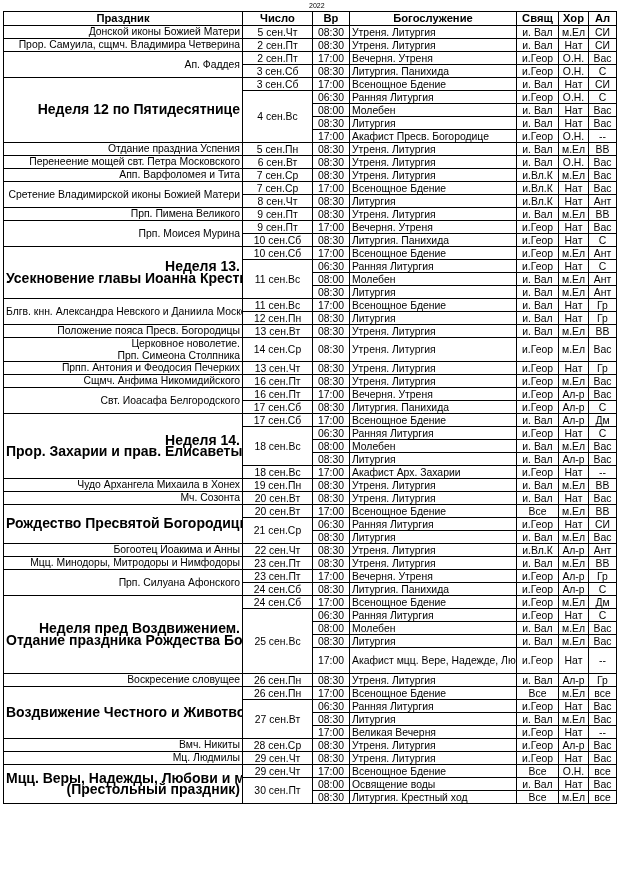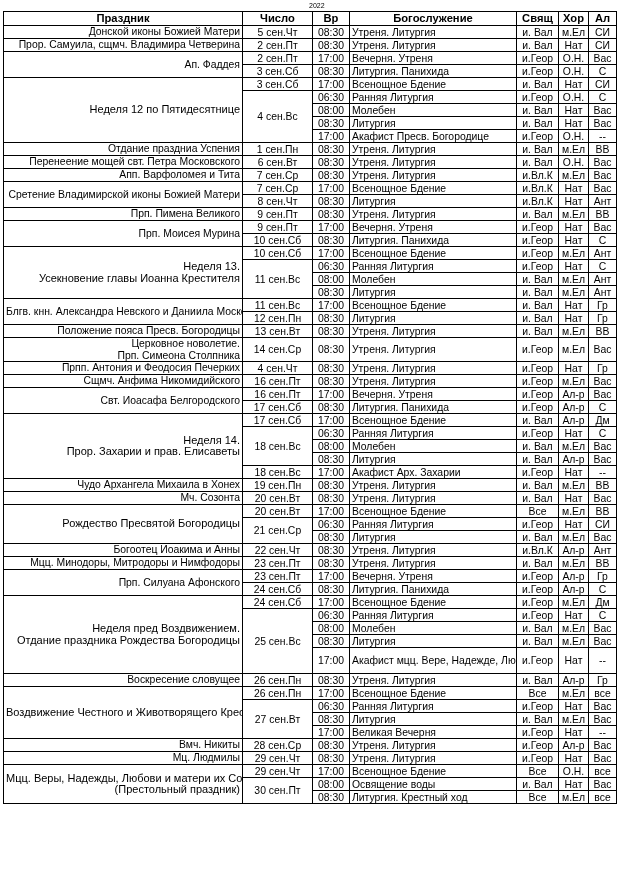--- a/index.html
+++ b/index.html
@@ -12,21 +12,21 @@
                 white-space: nowrap; overflow: hidden; }
   table.sched th { font-weight: bold; font-size: 11.2px; height: 13px; }
   col.c-feast { width: 239px; }
   col.c-date { width: 70px; }
   col.c-time { width: 37px; }
   col.c-svc { width: 167px; }
   col.c-priest { width: 42px; }
   col.c-choir { width: 30px; }
   col.c-al { width: 28px; }
   td.feast { text-align: right; white-space: normal; line-height: 11.5px; }
-  td.feast.bold { font-weight: normal; font-size: 11px; }
+  td.feast.bold { font-weight: bold; font-size: 14px; }
   td.date, td.time, td.priest, td.choir, td.al { text-align: center; }
   td.svc { text-align: left; white-space: normal; line-height: 11px; }
   tr.r { height: 13px; }
   tr.tall { height: 26px; }
 </style>
 </head>
 <body>
 
 <div class="year">2022</div>
 
@@ -120,21 +120,21 @@
       </tr>
       <tr class="r">
         <td class="time">17:00</td>
         <td class="svc">Акафист Пресв. Богородице</td>
         <td class="priest">и.Геор</td>
         <td class="choir">О.Н.</td>
         <td class="al">--</td>
       </tr>
       <tr class="r">
         <td class="feast" rowspan="1">Отдание праздниа Успения</td>
-        <td class="date" rowspan="1">1 сен.Пн</td>
+        <td class="date" rowspan="1">5 сен.Пн</td>
         <td class="time">08:30</td>
         <td class="svc">Утреня. Литургия</td>
         <td class="priest">и. Вал</td>
         <td class="choir">м.Ел</td>
         <td class="al">ВВ</td>
       </tr>
       <tr class="r">
         <td class="feast" rowspan="1">Перенеение мощей свт. Петра Московского</td>
         <td class="date" rowspan="1">6 сен.Вт</td>
         <td class="time">08:30</td>
@@ -256,21 +256,21 @@
         <td class="feast" rowspan="1">Церковное новолетие.<br>Прп. Симеона Столпника</td>
         <td class="date" rowspan="1">14 сен.Ср</td>
         <td class="time">08:30</td>
         <td class="svc">Утреня. Литургия</td>
         <td class="priest">и.Геор</td>
         <td class="choir">м.Ел</td>
         <td class="al">Вас</td>
       </tr>
       <tr class="r">
         <td class="feast" rowspan="1">Прпп. Антония и Феодосия Печерких</td>
-        <td class="date" rowspan="1">4 сен.Чт</td>
+        <td class="date" rowspan="1">13 сен.Чт</td>
         <td class="time">08:30</td>
         <td class="svc">Утреня. Литургия</td>
         <td class="priest">и.Геор</td>
         <td class="choir">Нат</td>
         <td class="al">Гр</td>
       </tr>
       <tr class="r">
         <td class="feast" rowspan="1">Сщмч. Анфима Никомидийского</td>
         <td class="date" rowspan="1">16 сен.Пт</td>
         <td class="time">08:30</td>

